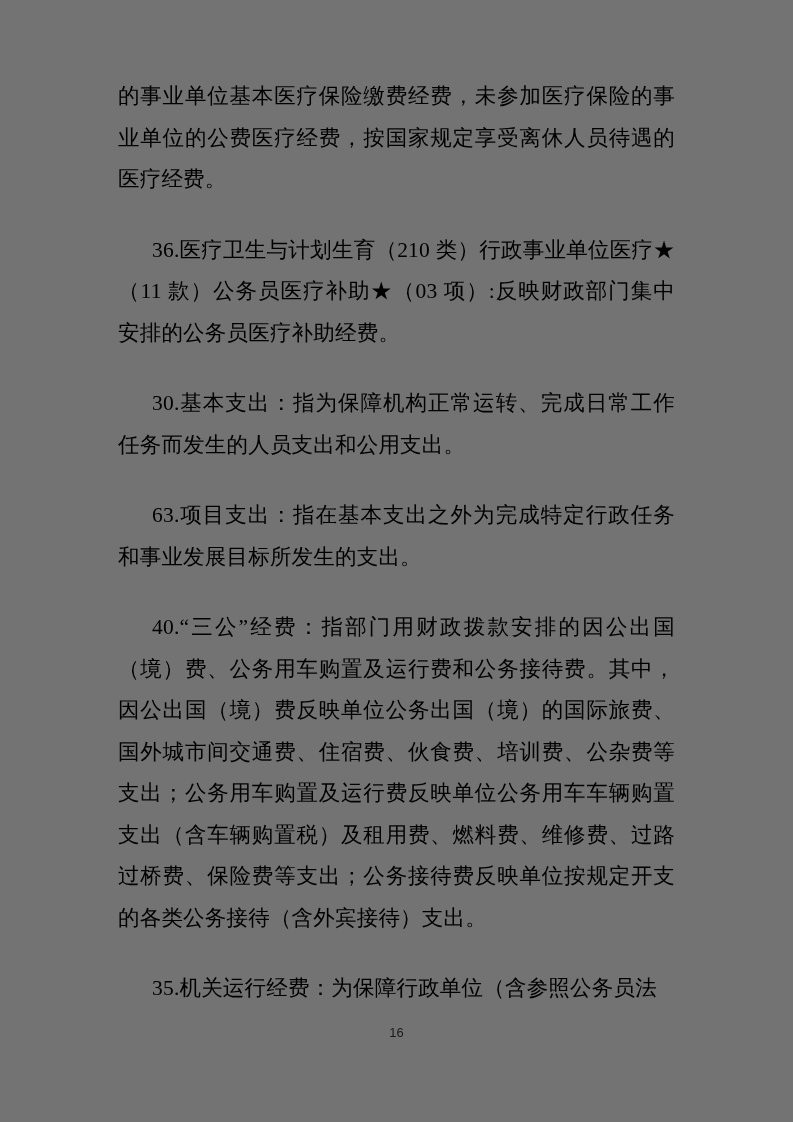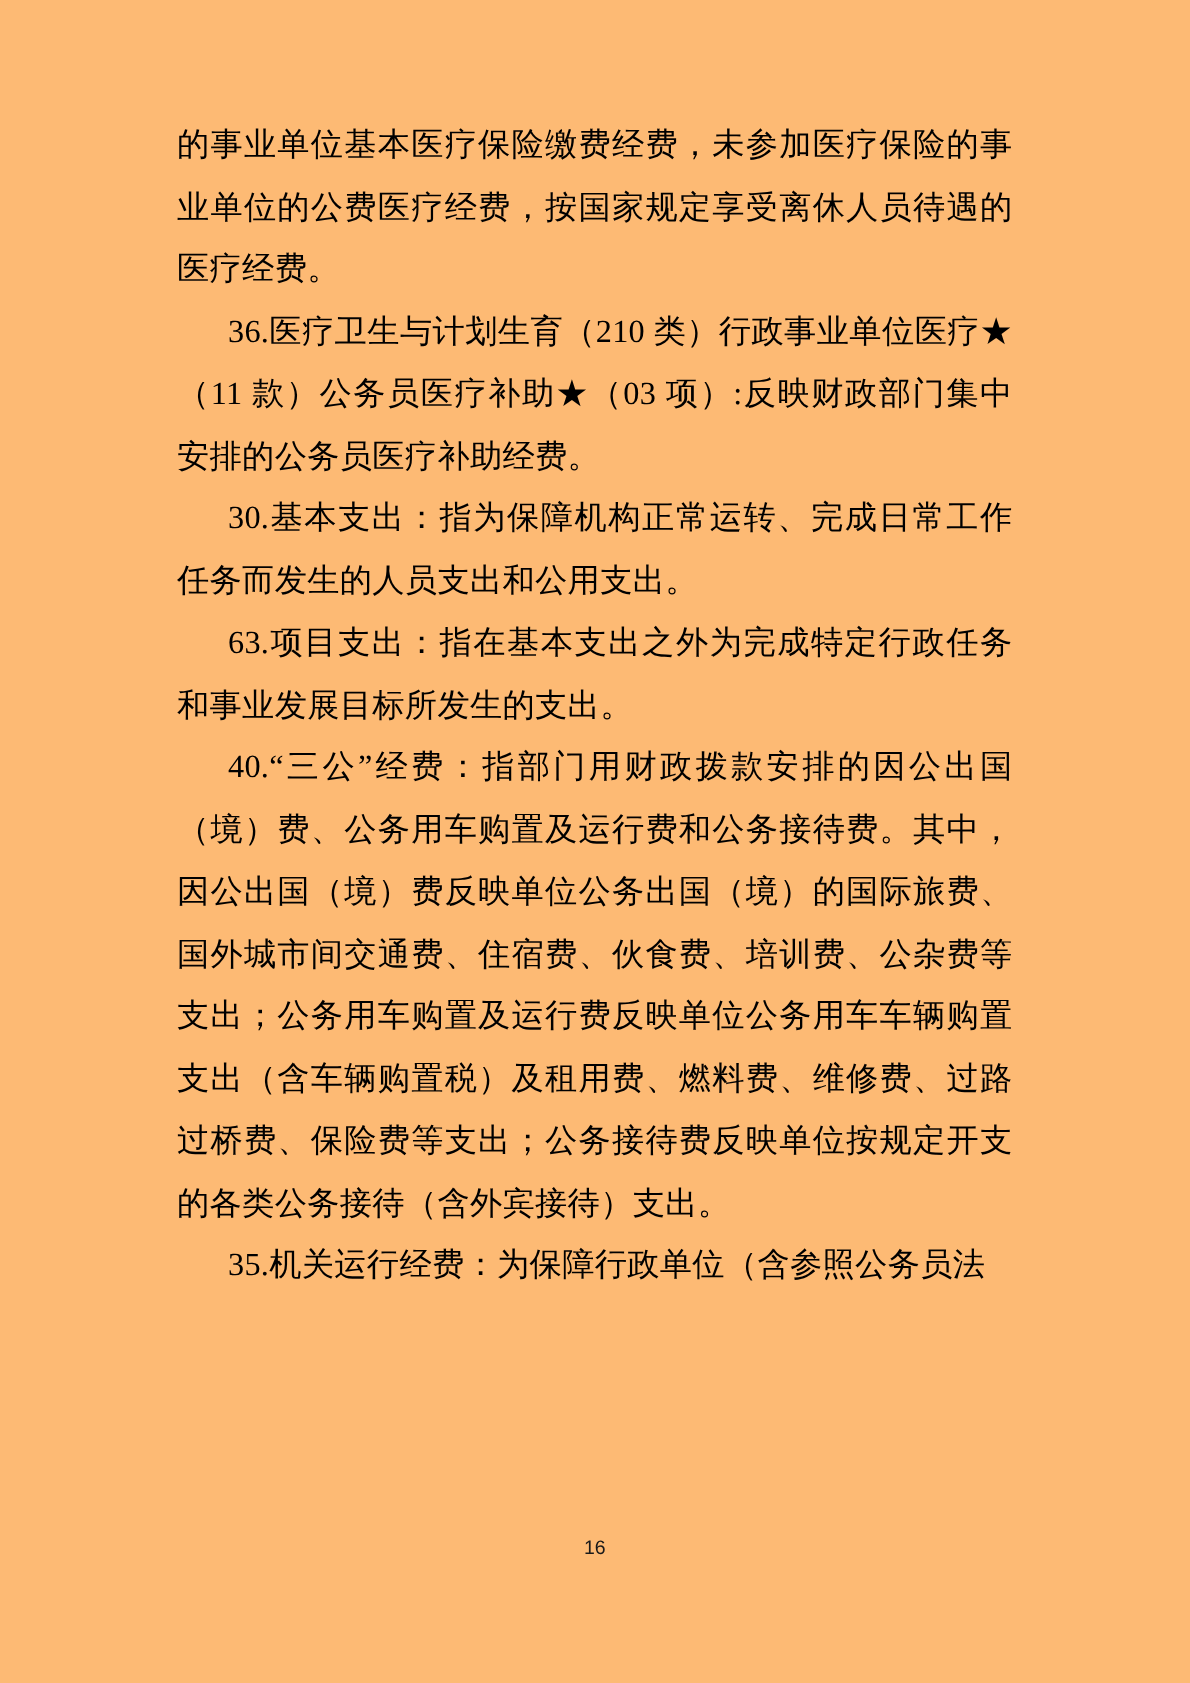--- a/index.html
+++ b/index.html
@@ -6,40 +6,41 @@
   html, body {
     width: 793px;
     height: 1122px;
     background: #ffffff;
     font-family: "Liberation Serif", "DejaVu Serif", serif;
   }
   .page {
     position: relative;
     width: 793px;
     height: 1122px;
-    background: #fdba74;
+    background: #737373;
     overflow: hidden;
   }
   .content {
     position: absolute;
     left: 118px;
     top: 76px;
     width: 557px;
     font-size: 21.5px;
     line-height: 41.5px;
     color: #000000;
     text-align: justify;
     text-justify: inter-ideograph;
     letter-spacing: 0.2px;
   }
   .content p {
     margin: 0;
   }
   .content p.indent {
     text-indent: 34px;
+    margin-top: 29px;
   }
   .page-footer {
     position: absolute;
     top: 1023px;
     left: 0;
     width: 793px;
     text-align: center;
   }
   .page-number {
     font-size: 13px;

